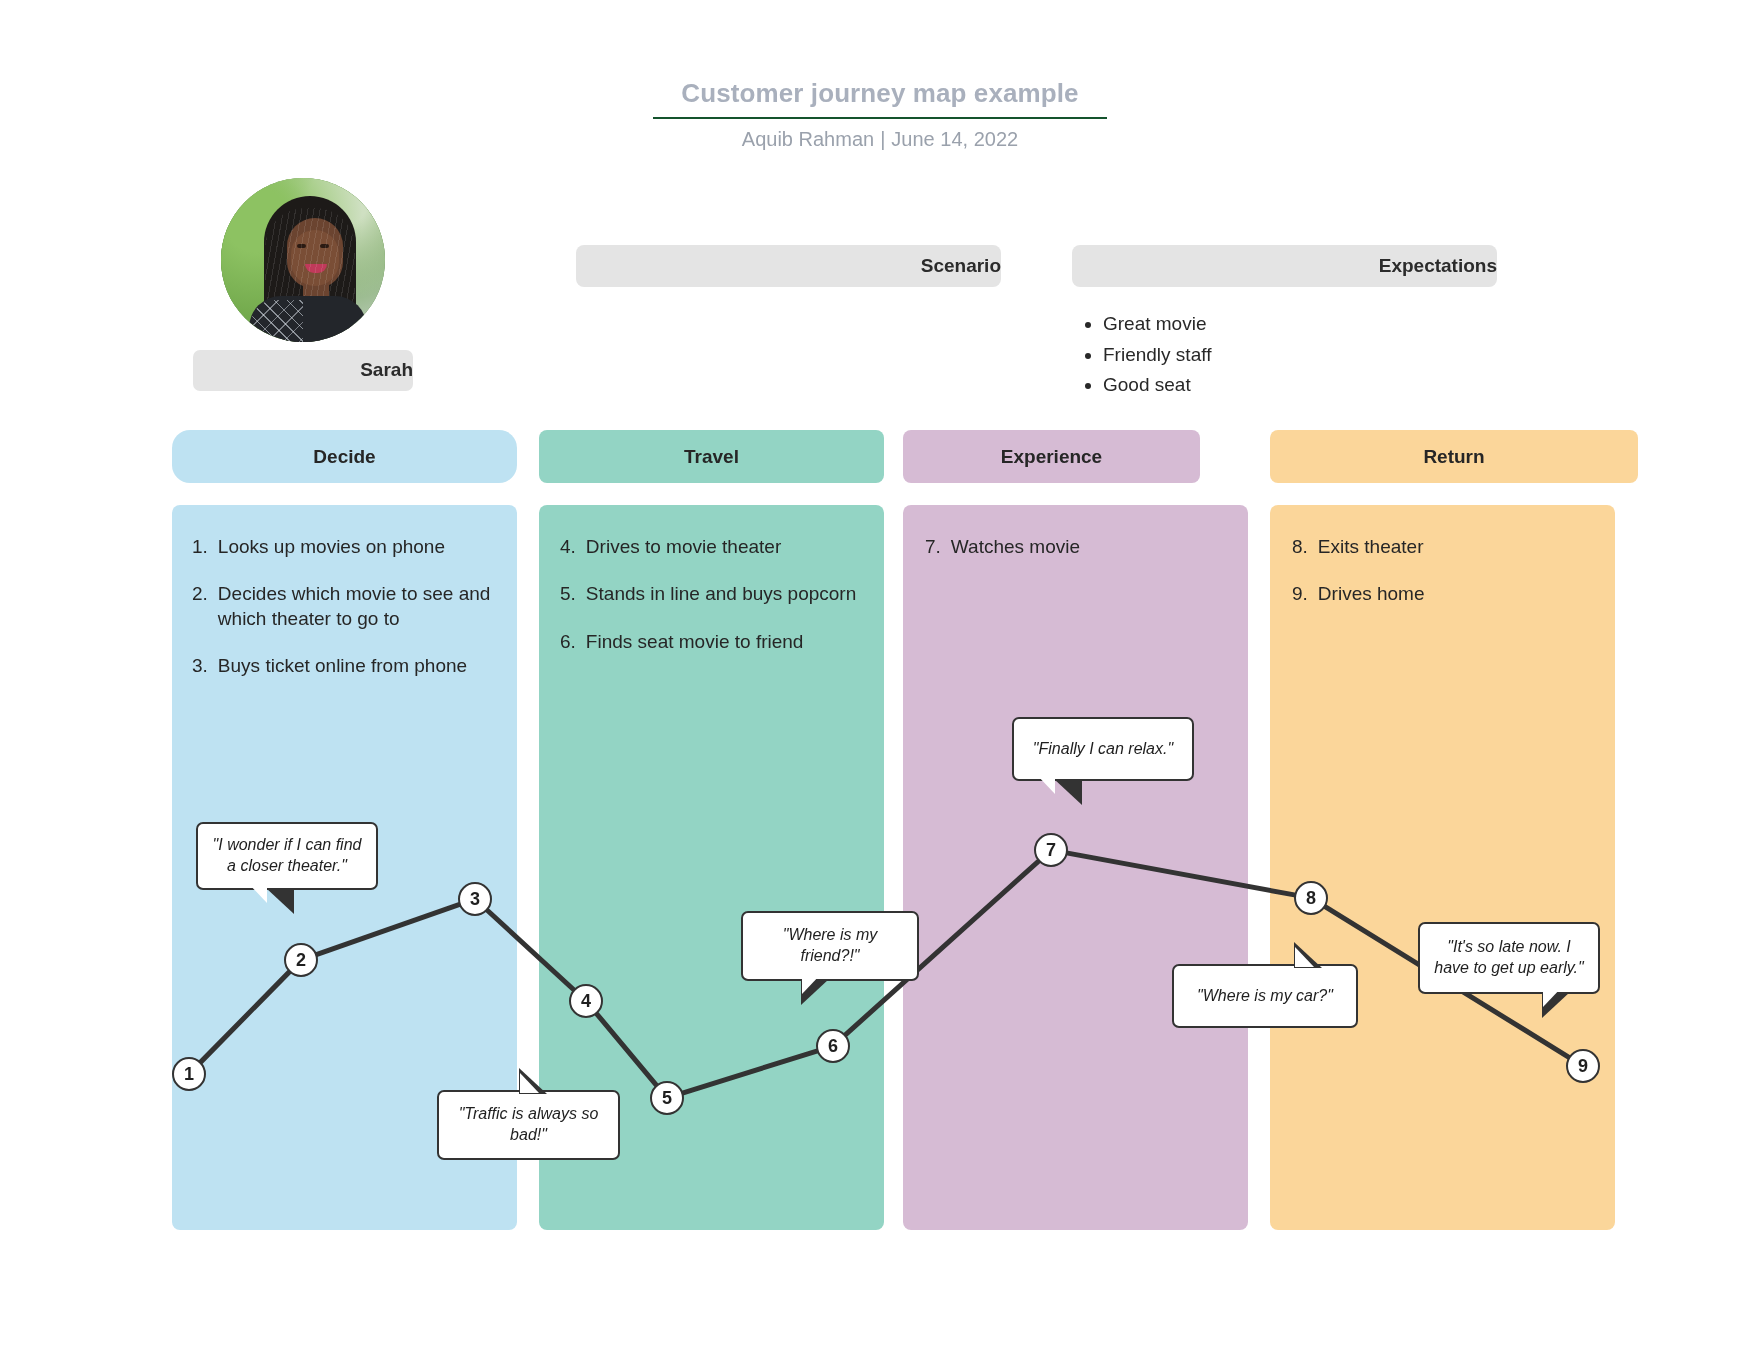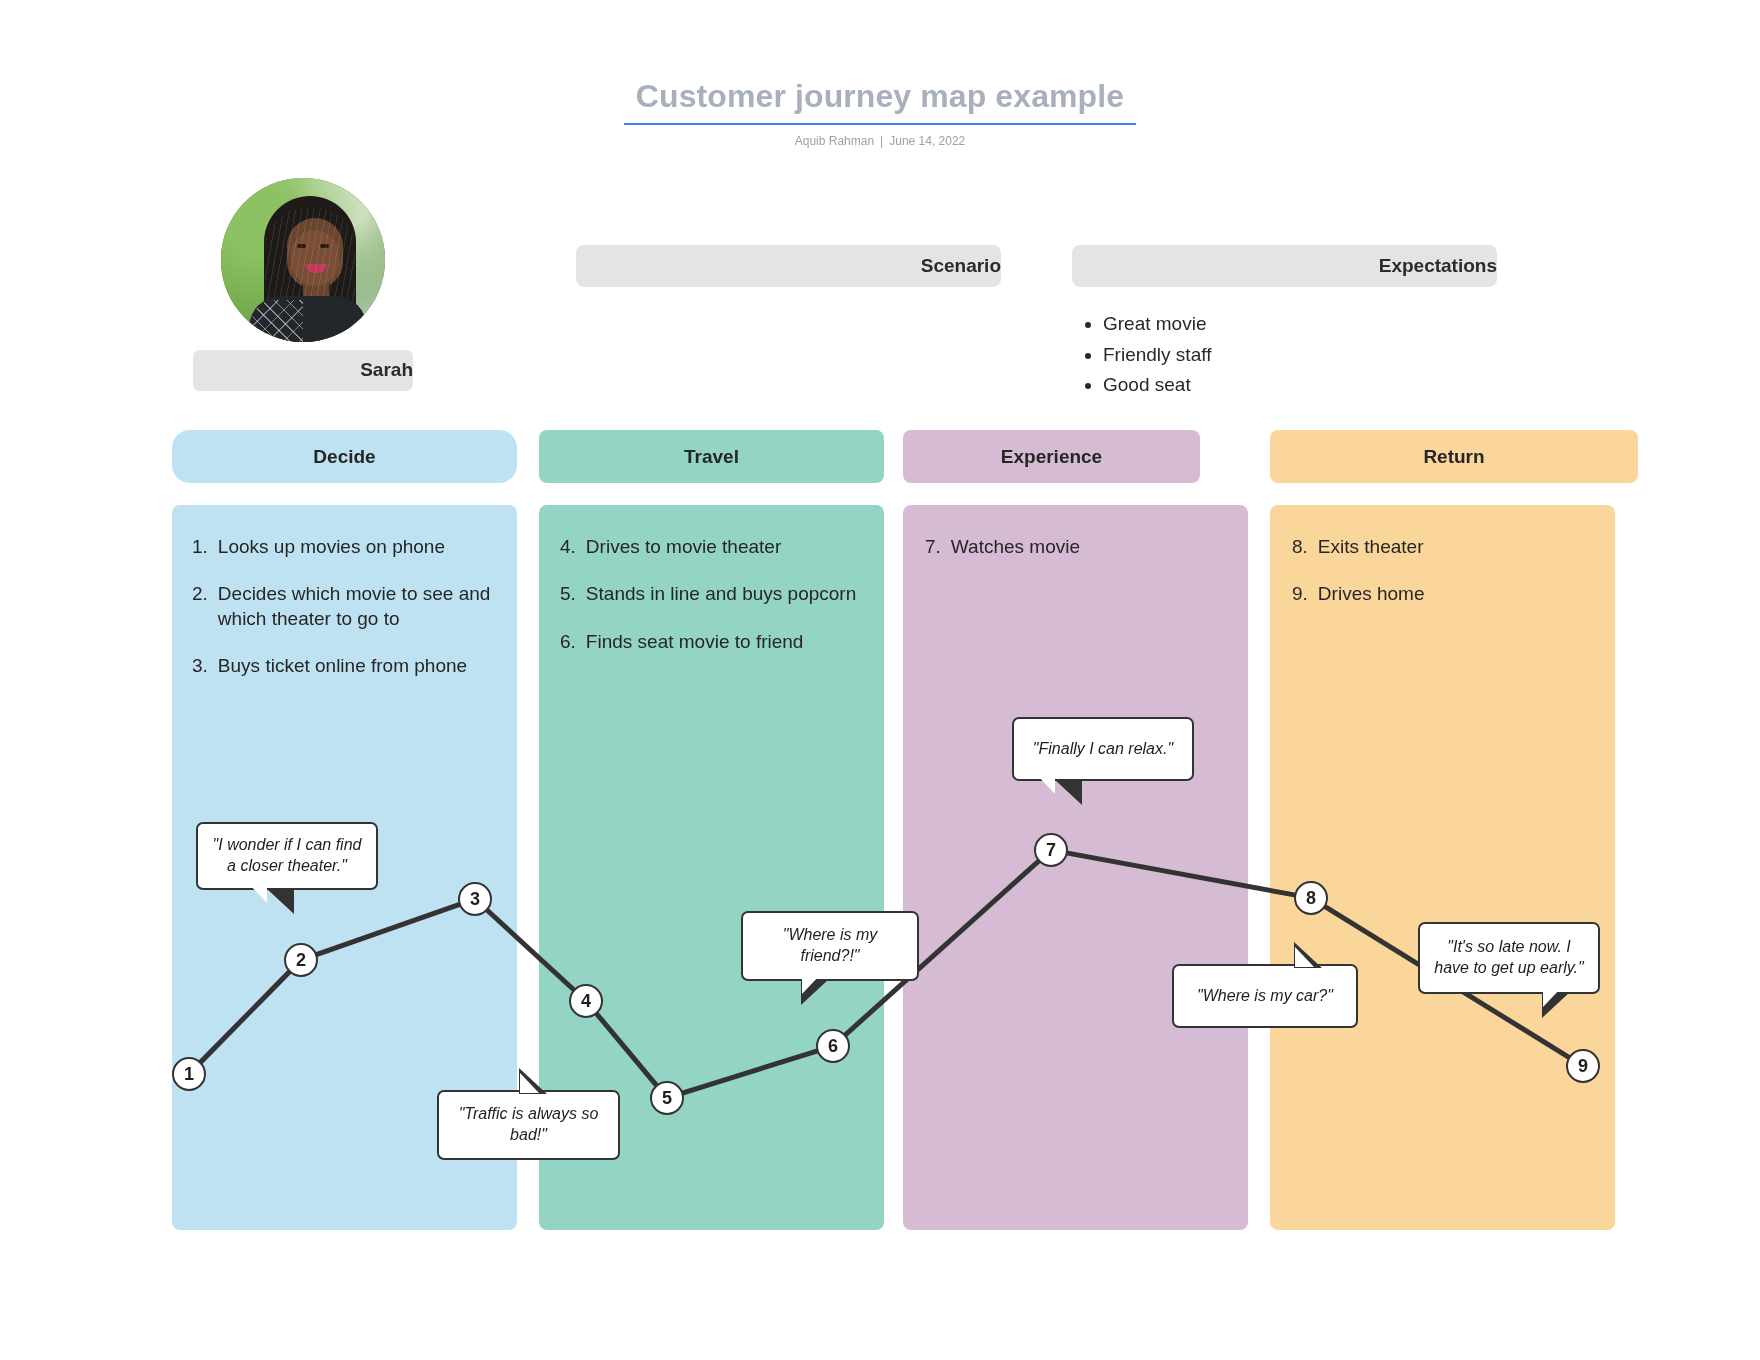--- a/index.html
+++ b/index.html
@@ -23,32 +23,32 @@
 
   
   .doc-header {
     position: absolute;
     left: 0;
     top: 78px;
     width: 1760px;
     text-align: center;
   }
   .doc-title {
-    font-size: 32px;
+    font-size: 26px;
     font-weight: bold;
     color: #a9b0bd;
     letter-spacing: 0.1px;
     display: inline-block;
     padding: 0 12px 8px 12px;
-    border-bottom: 2px solid #3b82f6;
+    border-bottom: 2px solid #14532d;
     min-width: 430px;
   }
   .doc-byline {
     margin-top: 9px;
-    font-size: 12px;
+    font-size: 20px;
     color: #9aa1ac;
   }
   .byline-sep {
     padding: 0 6px;
     color: #9aa1ac;
   }
 
   
   .persona {
     position: absolute;

